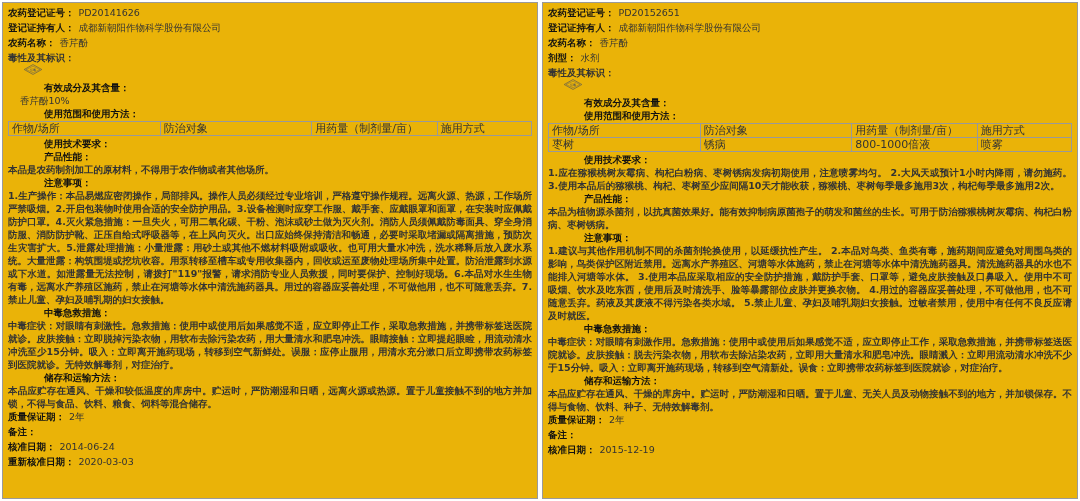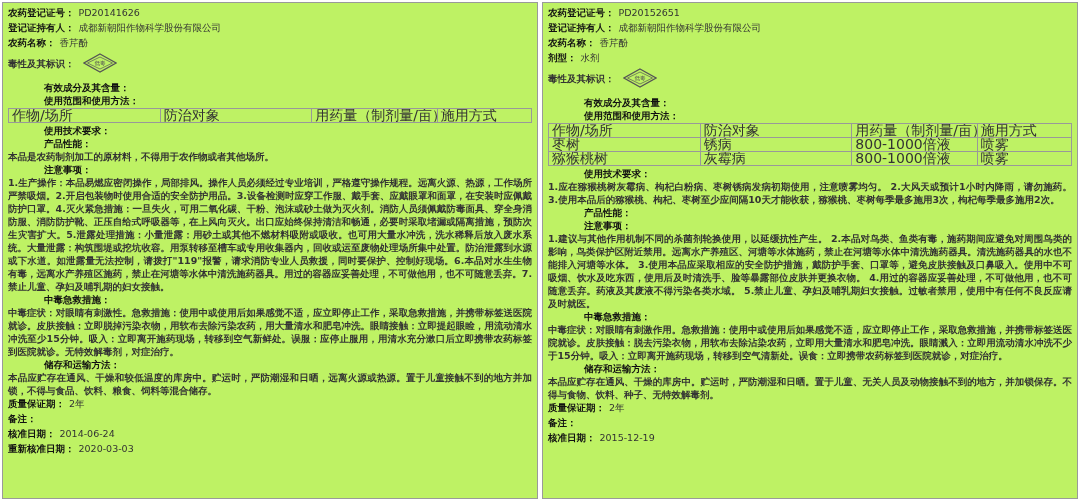--- a/index.html
+++ b/index.html
@@ -4,39 +4,39 @@
 <style>
   html,body{margin:0;padding:0;background:#ffffff;}
   body{
     width:1080px;height:501px;
     font-family:"DejaVu Sans","Liberation Sans",sans-serif;
     color:#333;font-size:9.5px;line-height:13px;
     overflow:hidden;
   }
   .container{display:flex;gap:4px;padding:2px;box-sizing:border-box;width:1080px;height:501px;}
   .panel{
-    flex:1;box-sizing:border-box;border:1px solid #9a9a9a;background:#bef264;
+    flex:1;box-sizing:border-box;border:1px solid #9a9a9a;background:#eab308;
     padding:3px 5px;overflow:hidden;
   }
   .field{white-space:nowrap;height:15px;}
   .field b{color:#111;}
   .field .val{margin-left:4px;color:#333;}
-  .tox-row{display:flex;align-items:center;height:24px;}
+  .tox-row{display:flex;height:24px;flex-direction:column;}
   .tox-row svg{margin-left:8px;display:block;}
   .sec-h{font-weight:bold;color:#111;height:13px;margin-left:36px;}
   .gap-top{margin-top:6px;}
   .indent{padding-left:12px;height:13px;}
   .para{text-align:justify;color:#333;font-weight:bold;}
   table.usage{
     width:100%;border-collapse:collapse;table-layout:fixed;
     margin:1px 0 1px 0;
   }
   table.usage th,table.usage td{
     border:1px solid #999;font-weight:normal;text-align:left;
-    padding:0 3px;height:13px;font-size:14px;color:#333;
+    padding:0 3px;height:13px;font-size:11px;color:#333;
     overflow:hidden;white-space:nowrap;
   }
   col.c1{width:29%;}col.c2{width:29%;}col.c3{width:24%;}col.c4{width:18%;}
 </style>
 </head>
 <body>
 
 <div class="container">
 
   <div class="panel">
@@ -51,20 +51,21 @@
     </div>
     <div class="tox-row">
       <b>毒性及其标识：</b>
       <svg width="34" height="20" viewBox="0 0 34 20">
         <polygon points="17,1 33,10 17,19 1,10" fill="none" stroke="#555" stroke-width="1.2"></polygon>
         <polygon points="17,4 29.5,10 17,16 4.5,10" fill="none" stroke="#555" stroke-width="0.7"></polygon>
         <text x="17" y="12.3" font-size="5.6" text-anchor="middle" fill="#555">低毒</text>
       </svg>
     </div>
     <div class="sec-h gap-top">有效成分及其含量：</div>
+    <div class="indent">香芹酚10%</div>
     <div class="sec-h">使用范围和使用方法：</div>
     <table class="usage">
       <colgroup>
           <col class="c1">
           <col class="c2">
           <col class="c3">
           <col class="c4">
         </colgroup>
       <tbody>
           <tr>
@@ -135,31 +136,26 @@
         <th>防治对象</th>
         <th>用药量（制剂量/亩）</th>
         <th>施用方式</th>
       </tr>
       <tr>
         <td>枣树</td>
         <td>锈病</td>
         <td>800-1000倍液</td>
         <td>喷雾</td>
       </tr>
-      <tr>
-        <td>猕猴桃树</td>
-        <td>灰霉病</td>
-        <td>800-1000倍液</td>
-        <td>喷雾</td>
-      </tr>
     </tbody>
       </table>
     <div class="sec-h">使用技术要求：</div>
     <div class="para">1.应在猕猴桃树灰霉病、枸杞白粉病、枣树锈病发病初期使用，注意喷雾均匀。 2.大风天或预计1小时内降雨，请勿施药。 3.使用本品后的猕猴桃、枸杞、枣树至少应间隔10天才能收获，猕猴桃、枣树每季最多施用3次，枸杞每季最多施用2次。</div>
     <div class="sec-h">产品性能：</div>
+    <div class="para">本品为植物源杀菌剂，以抗真菌效果好。能有效抑制病原菌孢子的萌发和菌丝的生长。可用于防治猕猴桃树灰霉病、枸杞白粉病、枣树锈病。</div>
     <div class="sec-h">注意事项：</div>
     <div class="para">1.建议与其他作用机制不同的杀菌剂轮换使用，以延缓抗性产生。 2.本品对鸟类、鱼类有毒，施药期间应避免对周围鸟类的影响，鸟类保护区附近禁用。远离水产养殖区、河塘等水体施药，禁止在河塘等水体中清洗施药器具。清洗施药器具的水也不能排入河塘等水体。 3.使用本品应采取相应的安全防护措施，戴防护手套、口罩等，避免皮肤接触及口鼻吸入。使用中不可吸烟、饮水及吃东西，使用后及时清洗手、脸等暴露部位皮肤并更换衣物。 4.用过的容器应妥善处理，不可做他用，也不可随意丢弃。药液及其废液不得污染各类水域。 5.禁止儿童、孕妇及哺乳期妇女接触。过敏者禁用，使用中有任何不良反应请及时就医。</div>
     <div class="sec-h">中毒急救措施：</div>
     <div class="para">中毒症状：对眼睛有刺激作用。急救措施：使用中或使用后如果感觉不适，应立即停止工作，采取急救措施，并携带标签送医院就诊。皮肤接触：脱去污染衣物，用软布去除沾染农药，立即用大量清水和肥皂冲洗。眼睛溅入：立即用流动清水冲洗不少于15分钟。吸入：立即离开施药现场，转移到空气清新处。误食：立即携带农药标签到医院就诊，对症治疗。</div>
     <div class="sec-h">储存和运输方法：</div>
     <div class="para">本品应贮存在通风、干燥的库房中。贮运时，严防潮湿和日晒。置于儿童、无关人员及动物接触不到的地方，并加锁保存。不得与食物、饮料、种子、无特效解毒剂。</div>
     <div class="field">
       <b>质量保证期：</b><span class="val">2年</span>
     </div>
     <div class="field">

